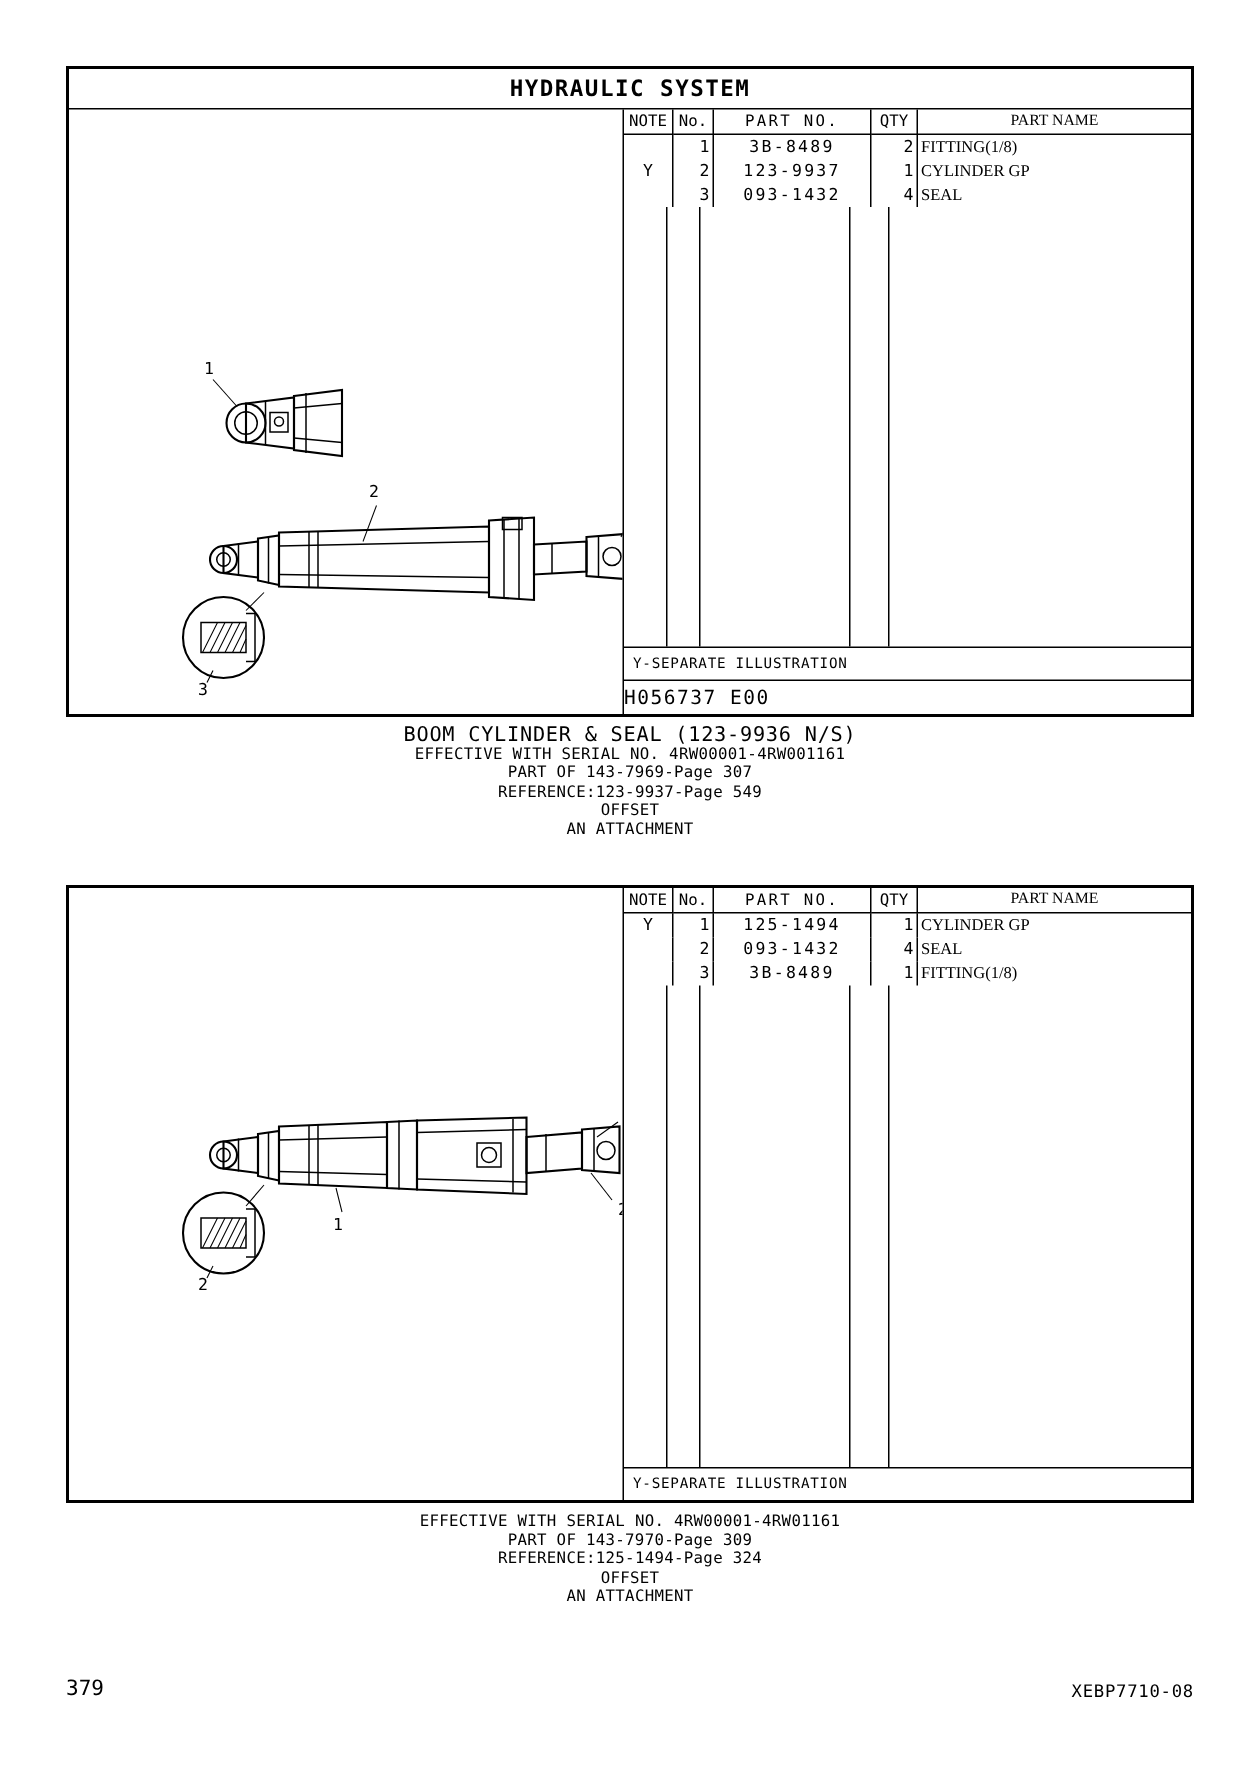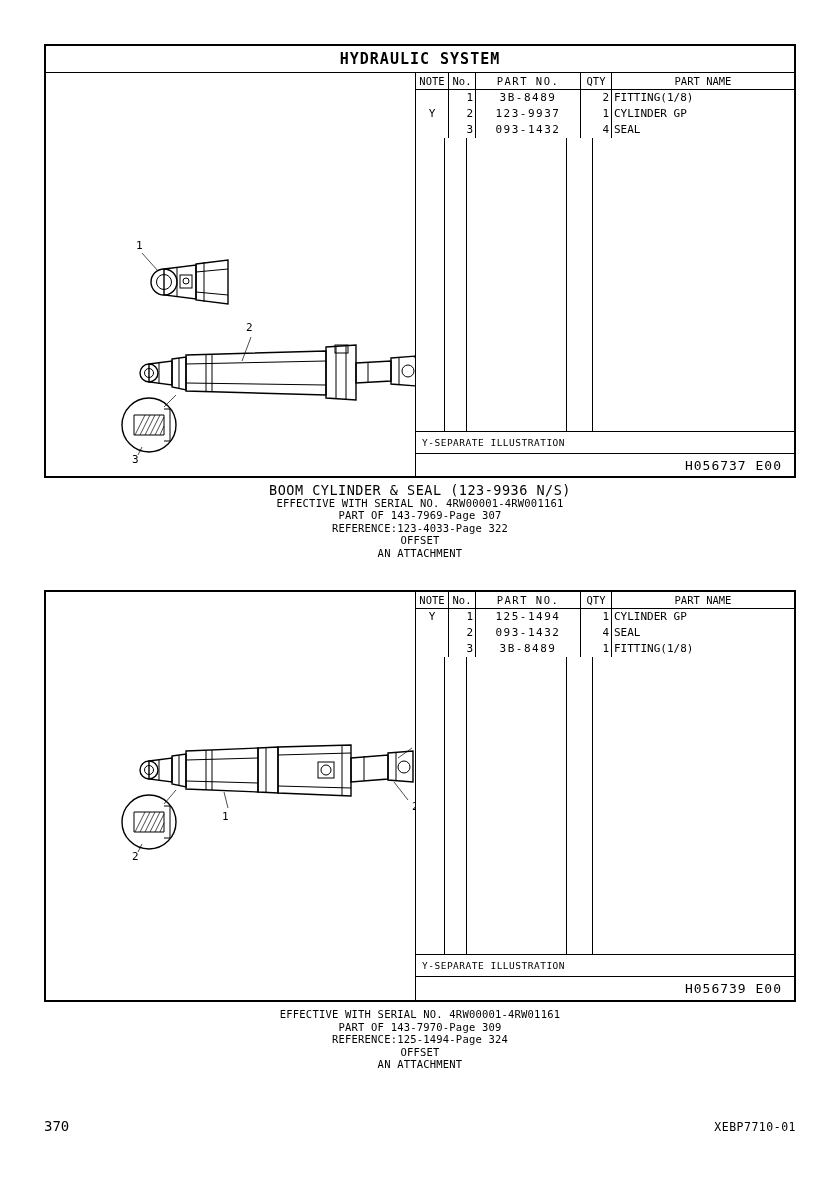--- a/index.html
+++ b/index.html
@@ -84,20 +84,21 @@
     white-space: nowrap;
     overflow: hidden;
   }
   table.parts thead th {
     border-bottom: 1px solid #000;
     text-align: center;
     font-size: 10.5px;
   }
   table.parts td:last-child, table.parts th:last-child {
     border-right: 0;
+    font-family: Liberation Serif, serif;
   }
   .c-note   { width: 28px;  text-align: center; }
   .c-no     { width: 22px;  text-align: right; padding-right: 3px;}
   .c-partno { width: 100px; text-align: center; letter-spacing: 1.5px;}
   .c-qty    { width: 26px;  text-align: right; padding-right: 3px; margin-top: 17px;}
   .c-name   { text-align: left; padding-left: 4px; }
 
   .table-body-fill {
     flex: 1 1 auto;
     position: relative;
@@ -117,21 +118,20 @@
     font-size: 9.5px;
     padding-left: 6px;
     letter-spacing: 0.5px;
     box-sizing: border-box;
   }
   .code-row {
     border-top: 1.5px solid #000;
     height: 24px;
     line-height: 24px;
     font-size: 13px;
-    text-align: right;
     padding-right: 12px;
     letter-spacing: 1px;
     box-sizing: border-box;
   }
 
   
   .caption {
     position: absolute;
     width: 840px;
     left: 0;
@@ -284,21 +284,21 @@
         <div class="code-row">H056737 E00</div>
       </div>
 
     </div>
   </div>
 
   <div class="caption" style="top:484px;">
     <div class="l1">BOOM CYLINDER &amp; SEAL (123-9936 N/S)</div>
     <div class="l2">EFFECTIVE WITH SERIAL NO. 4RW00001-4RW001161</div>
     <div class="l3">PART OF 143-7969-Page 307</div>
-    <div class="l4">REFERENCE:123-4033-Page 322</div>
+    <div class="l4">REFERENCE:123-9937-Page 549</div>
     <div class="l5">OFFSET</div>
     <div class="l6">AN ATTACHMENT</div>
   </div>
 
   <div class="block" style="left:44px; top:590px; width:752px; height:412px;">
 
     <div class="block-body no-title">
 
       <div class="figure">
         <svg width="370" height="409" viewBox="0 0 370 409">
@@ -390,30 +390,29 @@
         </table>
 
         <div class="table-body-fill">
           <div class="vline" style="left:28px;"></div>
           <div class="vline" style="left:50px;"></div>
           <div class="vline" style="left:150px;"></div>
           <div class="vline" style="left:176px;"></div>
         </div>
 
         <div class="legend-row">Y-SEPARATE ILLUSTRATION</div>
-        <div class="code-row">H056739 E00</div>
       </div>
 
     </div>
   </div>
 
   <div class="caption" style="top:1008px;">
     <div class="l2">EFFECTIVE WITH SERIAL NO. 4RW00001-4RW01161</div>
     <div class="l3">PART OF 143-7970-Page 309</div>
     <div class="l4">REFERENCE:125-1494-Page 324</div>
     <div class="l5">OFFSET</div>
     <div class="l6">AN ATTACHMENT</div>
   </div>
 
-  <div class="footer-page">370</div>
-  <div class="footer-code">XEBP7710-01</div>
+  <div class="footer-page">379</div>
+  <div class="footer-code">XEBP7710-08</div>
 
 </div>
 
 </body></html>

